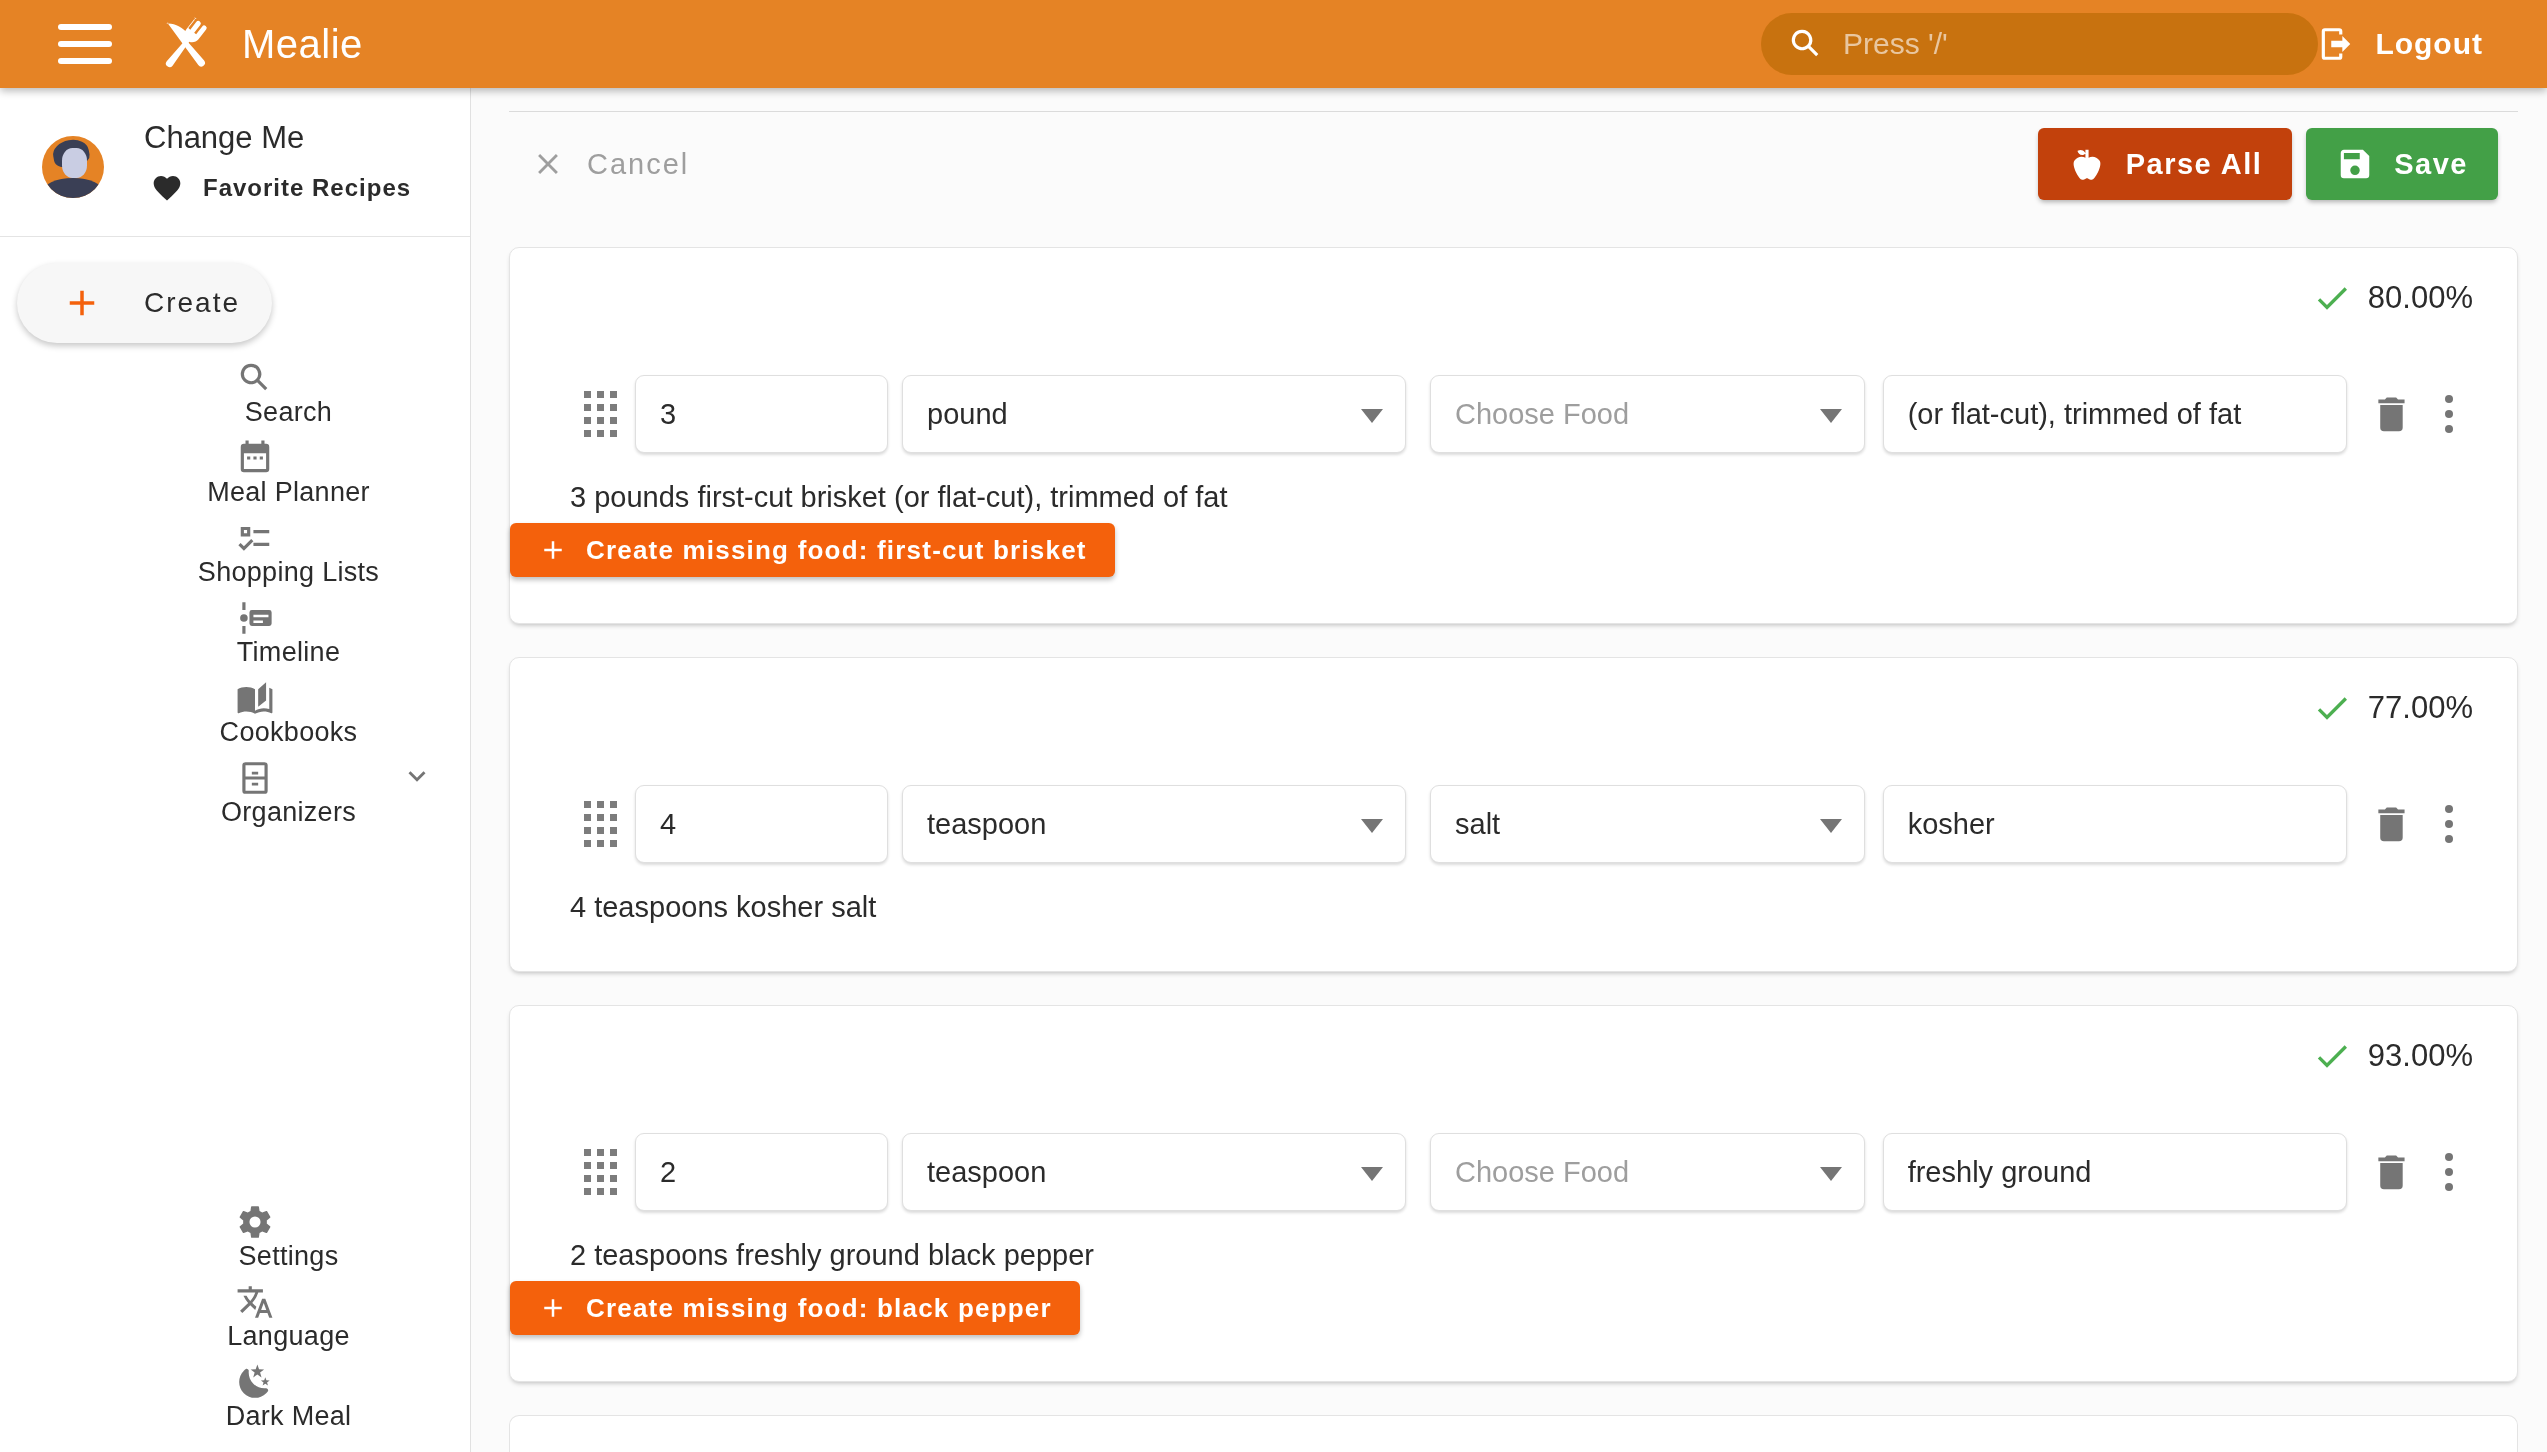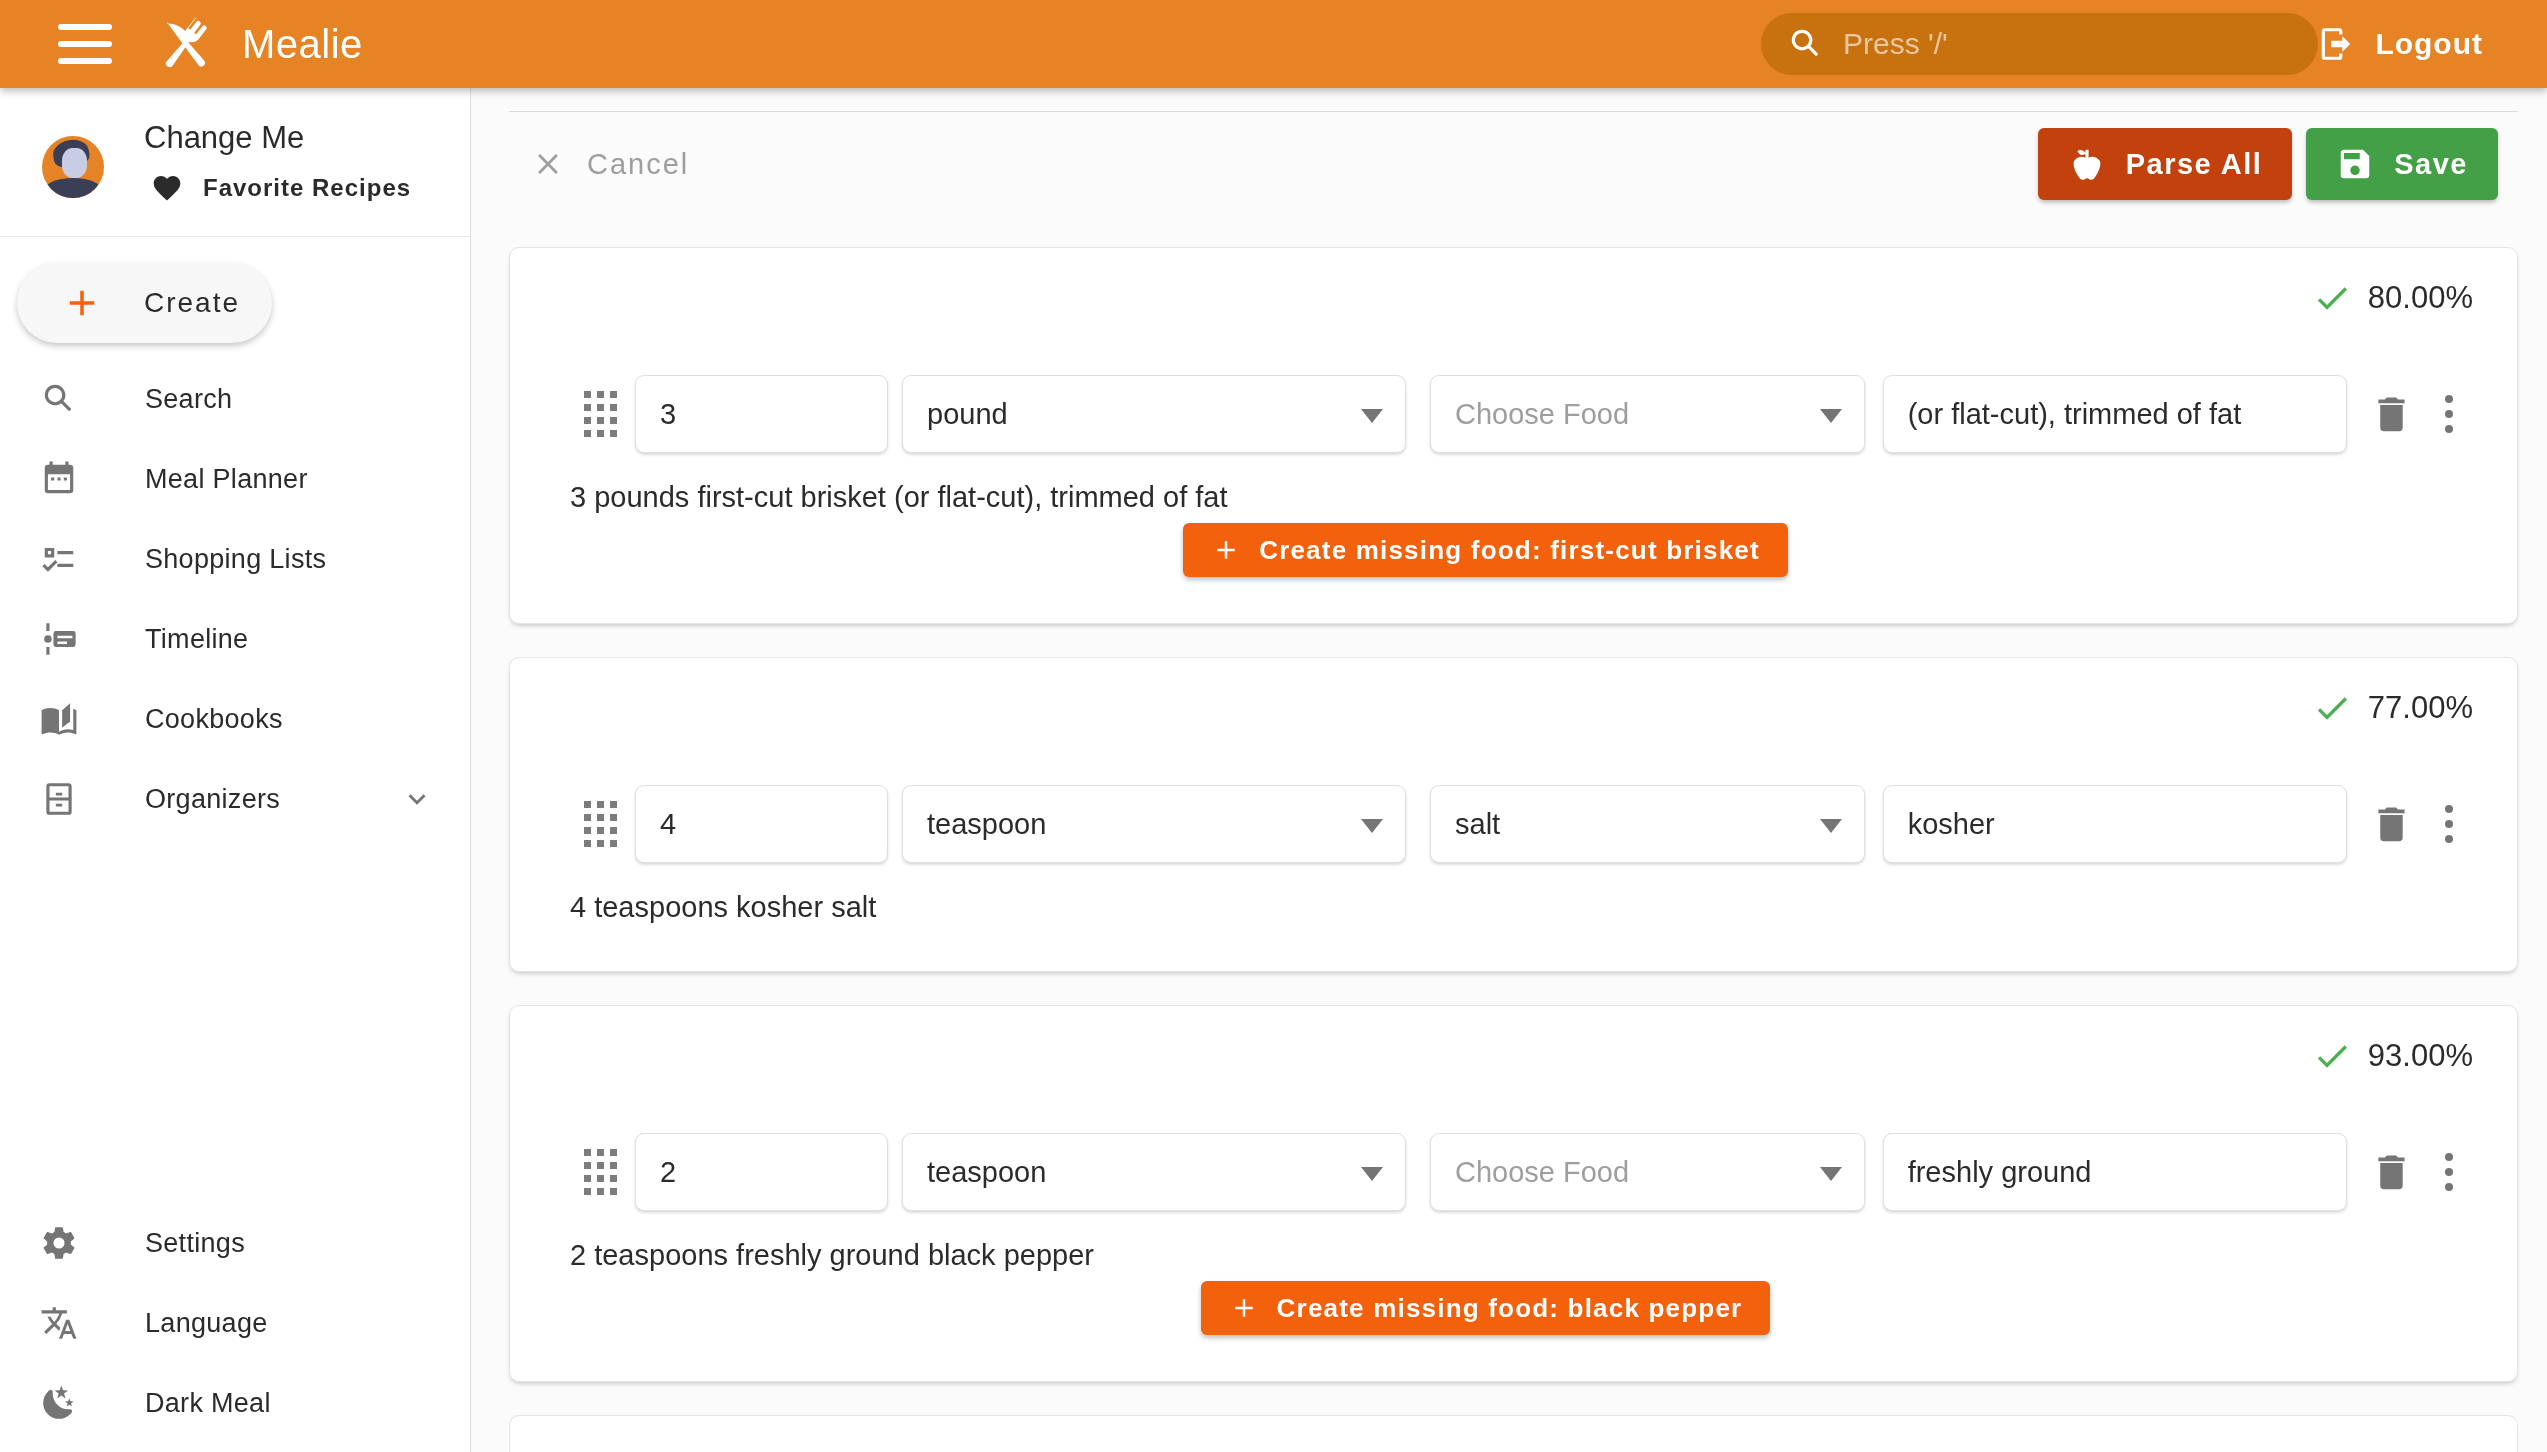--- a/index.html
+++ b/index.html
@@ -36,21 +36,21 @@
   .user-fav svg { width:32px; height:32px; color:#2b2b2b; }
   .user-fav span { font-size:24px; font-weight:700; color:#2b2b2b; letter-spacing:1px; }
 
   .create-btn { margin:26px 0 0 17px; width:255px; height:80px; border:none; border-radius:40px; background:#F7F7F7;
                 box-shadow:0 3px 6px rgba(0,0,0,.22); display:flex; align-items:center; padding:0 0 0 44px; gap:41px;
                 cursor:pointer; font-family:inherit; }
   .create-btn svg { width:42px; height:42px; color:#F4610C; }
   .create-btn span { font-size:28px; font-weight:500; letter-spacing:2px; color:#2b2b2b; }
 
   .nav { margin-top:16px; }
-  .nav-item { height:80px; display:flex; align-items:center; padding-left:40px; cursor:pointer; position:relative; }
+  .nav-item { height:80px; display:flex; align-items:center; padding-left:40px; cursor:pointer; position:relative;flex-direction:column; }
   .nav-item svg { width:38px; height:38px; color:#757575; flex:none; }
   .nav-item .lbl { margin-left:67px; font-size:27px; color:#2b2b2b; letter-spacing:0.3px; }
   .nav-item .chev { position:absolute; right:36px; width:34px; height:34px; color:#757575; }
 
   .sidebar-footer { position:absolute; bottom:10px; left:0; width:100%; }
 
   
   .main { position:absolute; top:88px; left:471px; width:2077px; height:1365px; background:#FBFBFB;
           padding:23px 30px 0 38px; }
   .content { border-top:1px solid #DBDBDB; }
@@ -89,21 +89,21 @@
   .f-unit { width:516px; margin-right:24px; }
   .f-food { width:445px; margin-right:18px; }
   .f-note { width:475px; margin-right:22px; }
   .icon-btn { background:none; border:none; cursor:pointer; padding:0; display:flex; align-items:center; justify-content:center; }
   .trash { width:46px; height:46px; color:#757575; margin-right:24px; }
   .kebab { width:24px; height:46px; display:flex; flex-direction:column; justify-content:center; gap:7px; align-items:center; }
   .kebab i { width:8px; height:8px; border-radius:50%; background:#757575; }
 
   .parsed { margin-top:26px; padding-left:60px; font-size:29px; color:#2b2b2b; line-height:36px; }
 
-  .card-actions { margin-top:8px; display:flex; justify-content:center; padding-right:62px;padding-left:6px; }
+  .card-actions { margin-top:8px; display:flex; justify-content:flex-start; padding-right:62px; }
   .missing-btn { height:54px; background:#F4610C; color:#fff; border:none; border-radius:6px;
                  display:flex; align-items:center; gap:18px; padding:0 28px; font-size:26px; font-weight:700;
                  letter-spacing:1.2px; cursor:pointer; font-family:inherit; box-shadow:0 3px 5px rgba(0,0,0,.25); }
   .missing-btn svg { width:30px; height:30px; }
 
   .card.partial { height:40px; margin-bottom:0; border-bottom:none; border-radius:10px 10px 0 0; box-shadow:none; padding:0; }
 </style>
 </head>
 <body>
 

